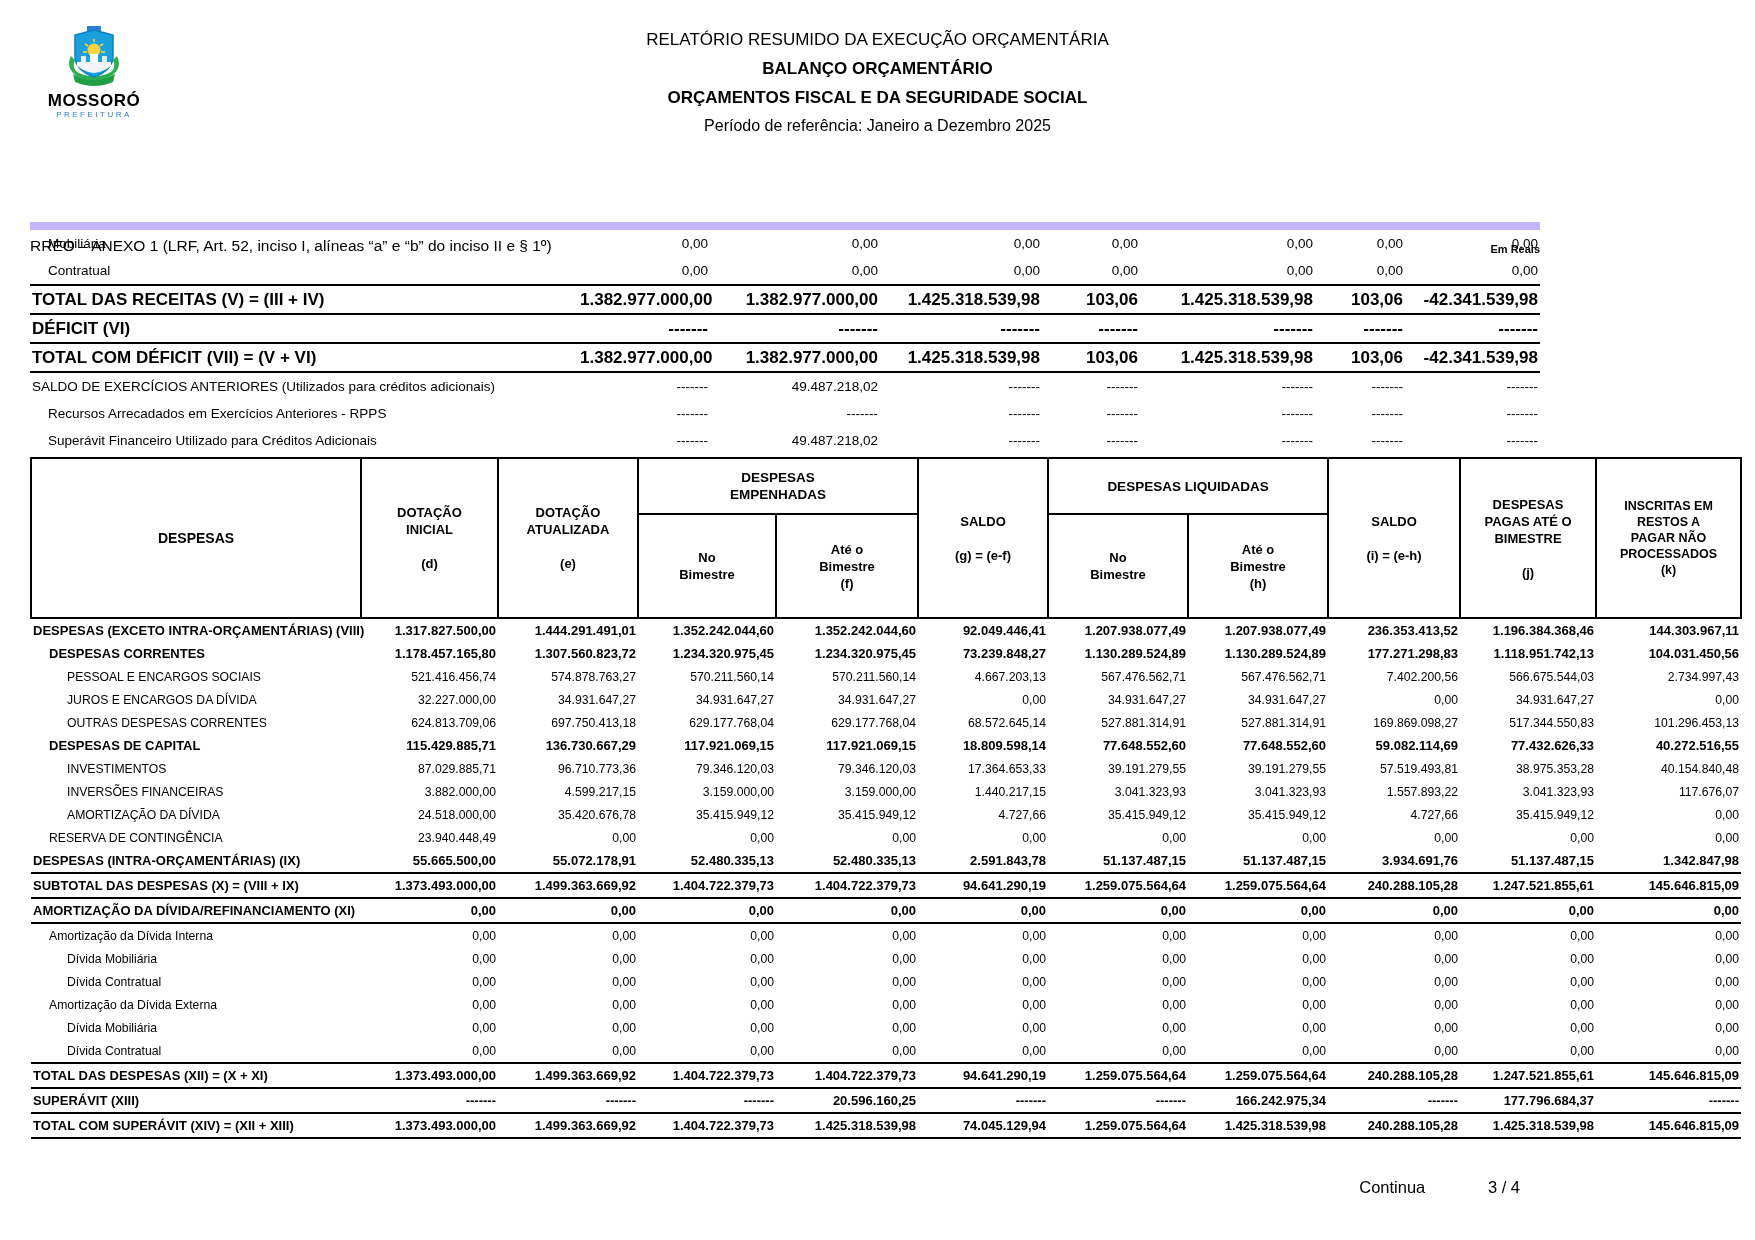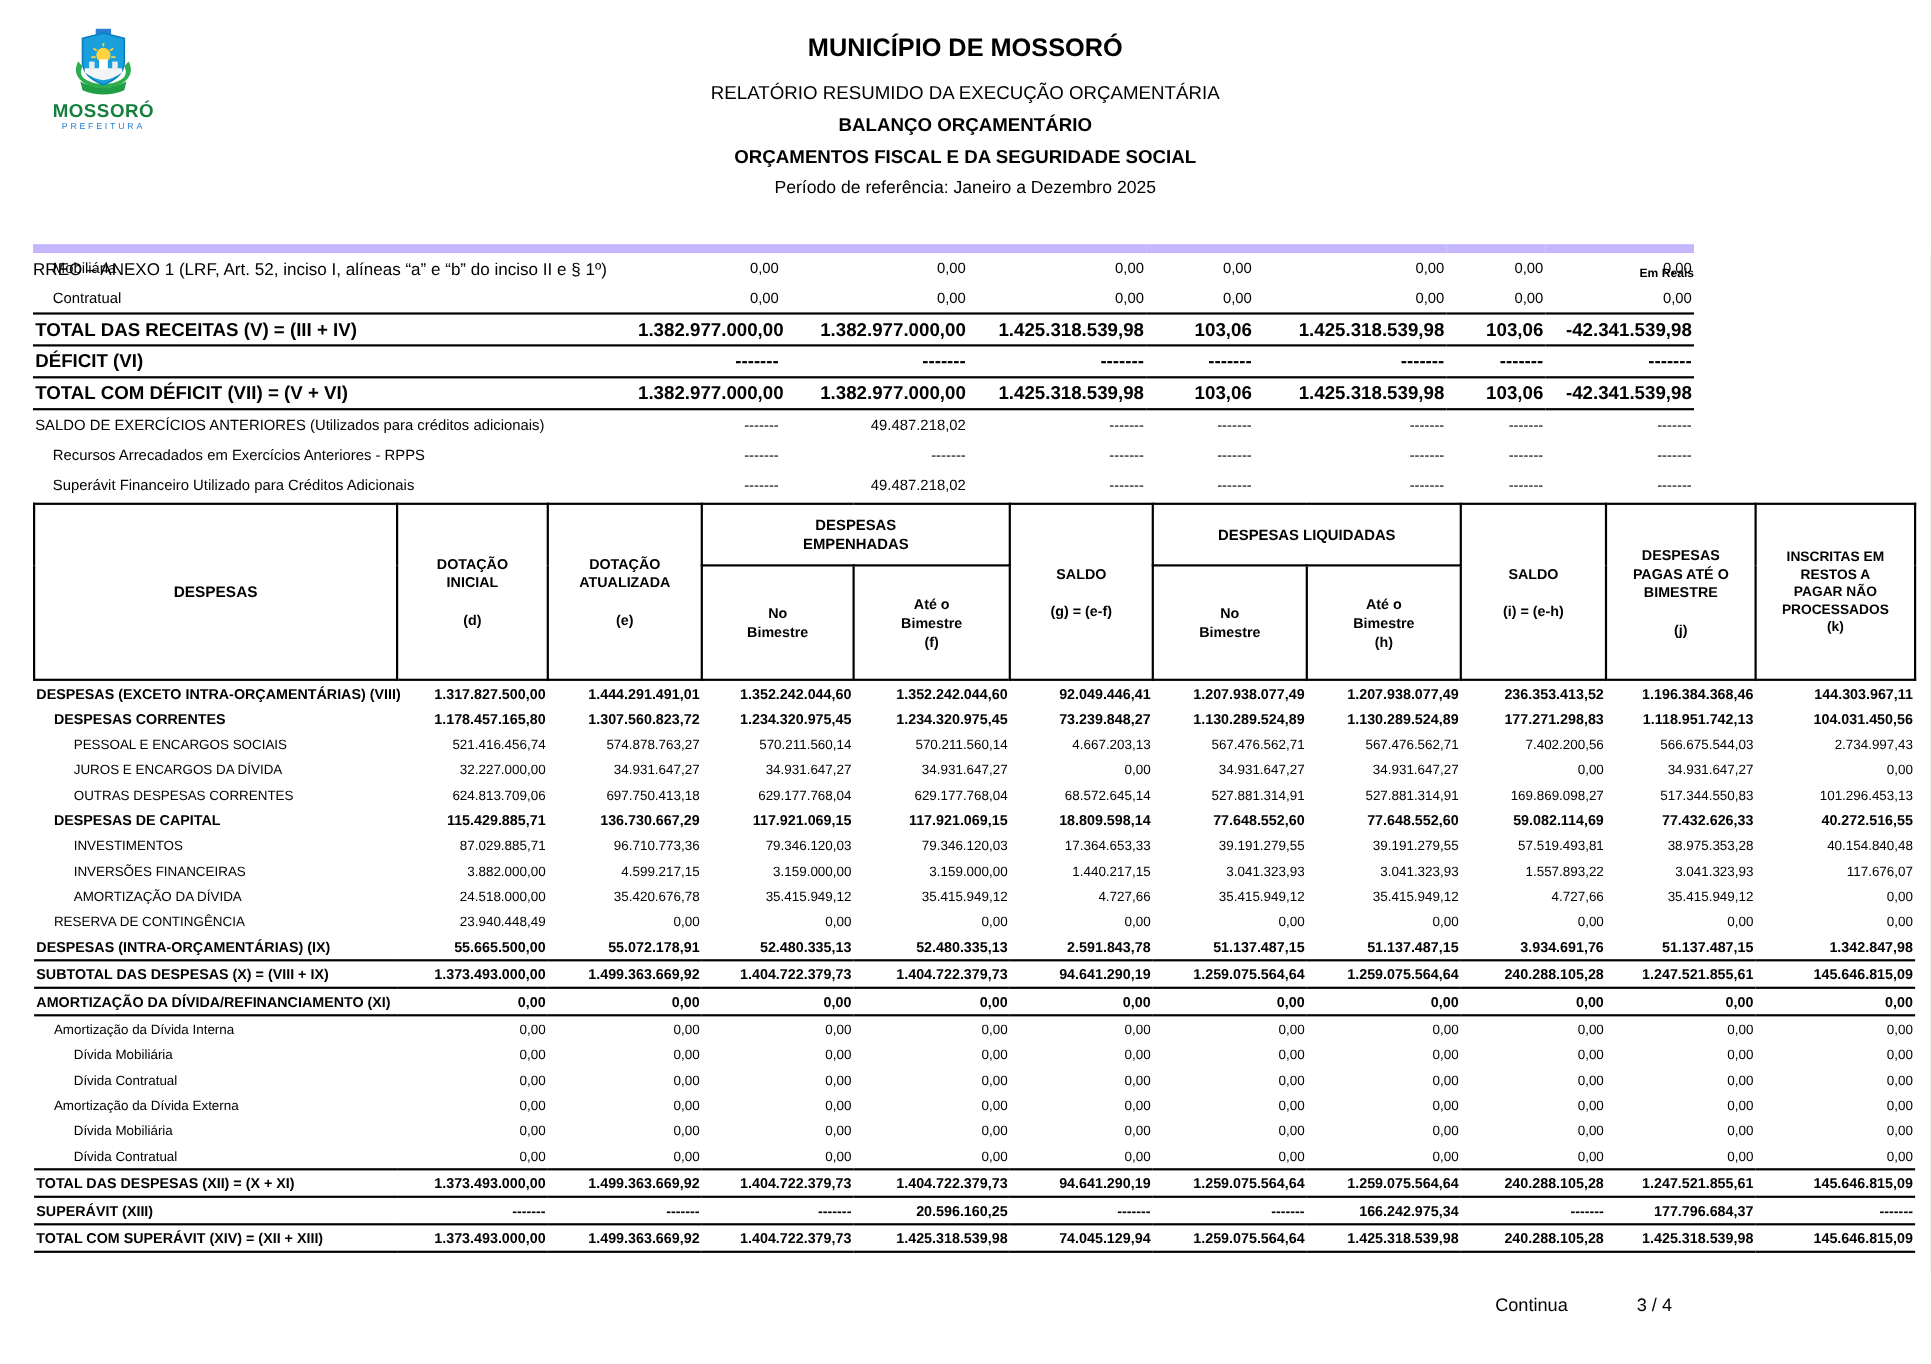--- a/index.html
+++ b/index.html
@@ -3,21 +3,21 @@
 <meta charset="utf-8">
 <style>
   html,body{margin:0;padding:0;background:#e8e8e8;}
   .page{
     position:relative;width:1755px;height:1240px;background:#ffffff;
     font-family:"Liberation Sans",sans-serif;color:#000;overflow:hidden;
   }
   
   .logo{position:absolute;left:34px;top:26px;width:120px;text-align:center;}
   .logo svg{display:block;margin:0 auto;}
-  .logo-name{font-weight:bold;font-size:17px;color:#15803d;letter-spacing:.5px;line-height:18px;}
+  .logo-name{font-weight:bold;font-size:17px;color:#000000;letter-spacing:.5px;line-height:18px;}
   .logo-sub{font-size:8px;color:#2a7fd4;letter-spacing:2.5px;line-height:10px;}
   
   .title-block{position:absolute;left:0;top:30px;width:1755px;text-align:center;}
   .t-main{font-size:23px;font-weight:bold;margin-bottom:18px;}
   .t-sub{font-size:17px;margin-bottom:9px;}
   .t-sub.b{font-weight:bold;}
   .t-period{font-size:16px;margin-top:2px;}
   .continuation{position:absolute;top:174px;left:30px;width:1510px;text-align:right;font-size:15px;}
   .anexo-row{position:absolute;top:197px;left:30px;width:1510px;display:flex;justify-content:space-between;align-items:flex-end;margin-top:40px;}
   .anexo{font-size:15.5px;}
@@ -71,21 +71,20 @@
       <path d="M14 36 L48 36 L48 40 Q40 46 31 47 Q22 46 14 40 Z" fill="#f2f4f6"></path>
       <rect x="18" y="30" width="5" height="7" fill="#e8ecef"></rect>
       <rect x="27" y="28" width="8" height="9" fill="#ffffff"></rect>
       <rect x="39" y="30" width="5" height="7" fill="#e8ecef"></rect>
     </svg>
     <div class="logo-name">MOSSORÓ</div>
     <div class="logo-sub">PREFEITURA</div>
   </div>
 
   <div class="title-block">
-    <div class="t-main">MUNICÍPIO DE MOSSORÓ</div>
     <div class="t-sub">RELATÓRIO RESUMIDO DA EXECUÇÃO ORÇAMENTÁRIA</div>
     <div class="t-sub b">BALANÇO ORÇAMENTÁRIO</div>
     <div class="t-sub b">ORÇAMENTOS FISCAL E DA SEGURIDADE SOCIAL</div>
     <div class="t-period">Período de referência: Janeiro a Dezembro 2025</div>
   </div>
 
 
   <div class="anexo-row">
     <div class="anexo">RREO – ANEXO 1 (LRF, Art. 52, inciso I, alíneas “a” e “b” do inciso II e § 1º)</div>
     <div class="em-reais">Em Reais</div>

